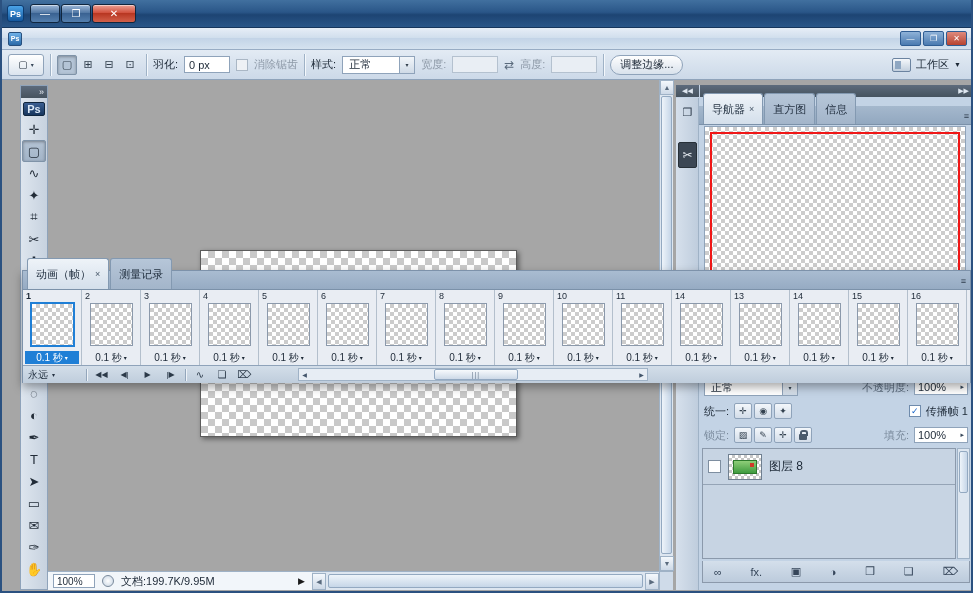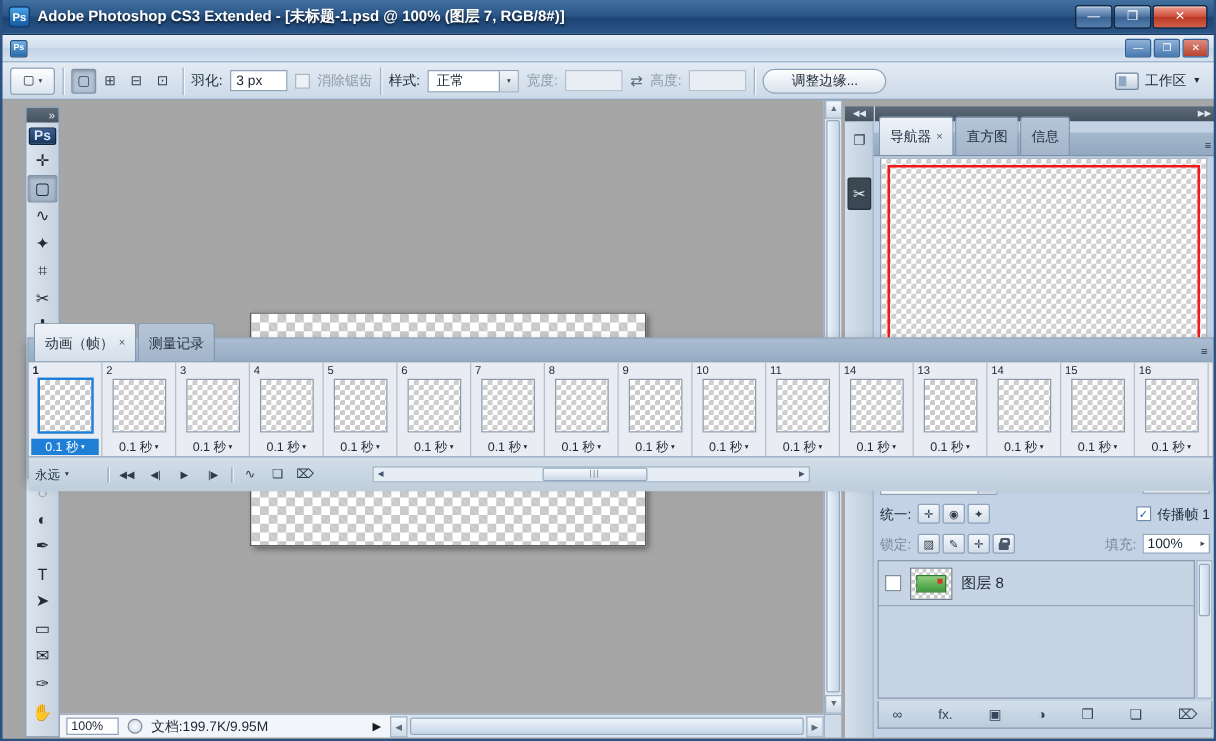--- a/index.html
+++ b/index.html
@@ -45,21 +45,21 @@
   .mode-btn.active{background:#b4c4d6;border-color:#7f93a8;box-shadow:inset 0 1px 3px rgba(0,0,0,.3)}
   .opt-label.dis{color:#8d99a7}
   .opt-input{width:46px;height:17px;background:#fff;border:1px solid #8fa3ba;display:flex;align-items:center;padding:0 4px;font-size:11px}
   .opt-input.dis{background:#e9eef4;border-color:#b4c1cf}
   .opt-chk{width:12px;height:12px;background:#eef1f5;border:1px solid #aab7c5}
   .combo{height:18px;background:#fff;border:1px solid #8fa3ba;display:flex;align-items:stretch}
   .combo .val{padding:0 6px;min-width:56px;display:flex;align-items:center}
   .combo .arr{width:15px;border-left:1px solid #8fa3ba;background:linear-gradient(#f2f6fa,#cfdae6);
     display:flex;align-items:center;justify-content:center;font-size:6px;color:#33404e}
   .swap{font-size:12px;color:#5a6a7c}
-  .refine-btn{height:20px;padding:0 22px;border:1px solid #8fa3ba;border-radius:10px;display:flex;align-items:center;
+  .refine-btn{height:20px;padding:0 9px;border:1px solid #8fa3ba;border-radius:10px;display:flex;align-items:center;
     background:linear-gradient(#fefefe,#d9e2ec)}
   .workspace{margin-left:auto;display:flex;align-items:center;gap:5px;padding:2px 4px}
   .ws-icon{width:19px;height:14px;border:1px solid #6b83a0;border-radius:2px;background:linear-gradient(#f5f8fb,#c2cfdd);position:relative}
   .ws-icon::after{content:"";position:absolute;left:2px;top:2px;width:6px;height:8px;background:#8fa7c2}
   .ws-arrow{font-size:7px}
 
   
   .main{position:absolute;top:80px;left:0;width:973px;height:513px;background:#a6a6a6}
 
   .checker{background-color:#fff;background-image:
@@ -177,42 +177,41 @@
   .frames{position:absolute;left:0;right:0;top:19px;height:75px;background:#e9edf3;display:flex;overflow:hidden}
   .frame{flex:0 0 59px;width:59px;position:relative;border-right:1px solid #b3bfcc}
   .fnum{position:absolute;left:3px;top:1px;font-size:9px;color:#1c2836}
   .frame.sel .fnum{font-weight:bold}
   .fthumb{position:absolute;left:8px;top:13px;width:43px;height:43px;border:1px solid #8b99ab}
   .frame.sel .fthumb{left:7px;top:12px;width:45px;height:45px;border:2px solid #1f7fd6}
   .fdelay{position:absolute;left:0;right:0;bottom:1px;height:13px;display:flex;align-items:center;justify-content:center;gap:2px;
     font-size:10px;color:#1c2836}
   .frame.sel .fdelay{left:2px;right:2px;background:#1f7fd6;color:#fff}
   .fdarr{font-size:6px}
-  .anim-ctrl{position:absolute;left:0;right:0;top:94px;height:28px;display:flex;align-items:center;gap:6px;padding:4px 5px;
+  .anim-ctrl{position:absolute;left:0;right:0;top:94px;height:18px;display:flex;align-items:center;gap:6px;padding:4px 5px;
     background:linear-gradient(#d3dee9,#bfcddc);border-top:1px solid #8fa3ba;font-size:10px;color:#243242}
   .forever{display:flex;align-items:center;gap:4px;width:52px}
   .fo-arrow{font-size:6px}
   .a-sep{width:1px;height:12px;background:#93a6bb;box-shadow:1px 0 0 #eef3f8}
   .t-btn{width:17px;text-align:center;font-size:8px;color:#2c3a49}
   .a-icon{width:16px;text-align:center;font-size:10px;color:#2c3a49}
   .a-scroll{margin-left:40px;width:350px;height:13px;background:#e7edf4;border:1px solid #9fb2c6;display:flex;align-items:center}
   .a-arrow{width:11px;font-size:6px;text-align:center;color:#44566b}
   .a-track{flex:1;position:relative;height:100%}
   .a-handle{position:absolute;left:38%;width:84px;top:0;bottom:0;background:linear-gradient(#f7fafc,#cdd9e7);
     border:1px solid #93a9c1;border-radius:2px;display:flex;align-items:center;justify-content:center;
     font-size:7px;letter-spacing:1px;color:#6b7d91}
 </style>
 </head>
 <body>
 
 <div class="window">
 
   <div class="titlebar">
     <div class="app-icon">Ps</div>
-    <div class="title">Adobe Photoshop CS3 Extended - [未标题-1.psd @ 100% (图层 7, RGB/8#)]</div>
     <div class="win-btns">
       <div class="wbtn">—</div>
       <div class="wbtn">❐</div>
       <div class="wbtn close">✕</div>
     </div>
   </div>
 
   <div class="menubar">
     <div class="doc-icon">Ps</div>
     <div class="doc-btns">
@@ -229,21 +228,21 @@
     </div>
     <div class="opt-sep"></div>
     <div class="modes" id="sel-modes">
         <div class="mode-btn active">▢</div>
         <div class="mode-btn">⊞</div>
         <div class="mode-btn">⊟</div>
         <div class="mode-btn">⊡</div>
       </div>
     <div class="opt-sep"></div>
     <span class="opt-label">羽化:</span>
-    <div class="opt-input">3 px</div>
+    <div class="opt-input">0 px</div>
     <span class="opt-chk"></span>
     <span class="opt-label dis">消除锯齿</span>
     <div class="opt-sep"></div>
     <span class="opt-label">样式:</span>
     <div class="combo">
       <span class="val">正常</span>
       <span class="arr">▾</span>
     </div>
     <span class="opt-label dis">宽度:</span>
     <div class="opt-input dis"></div>

